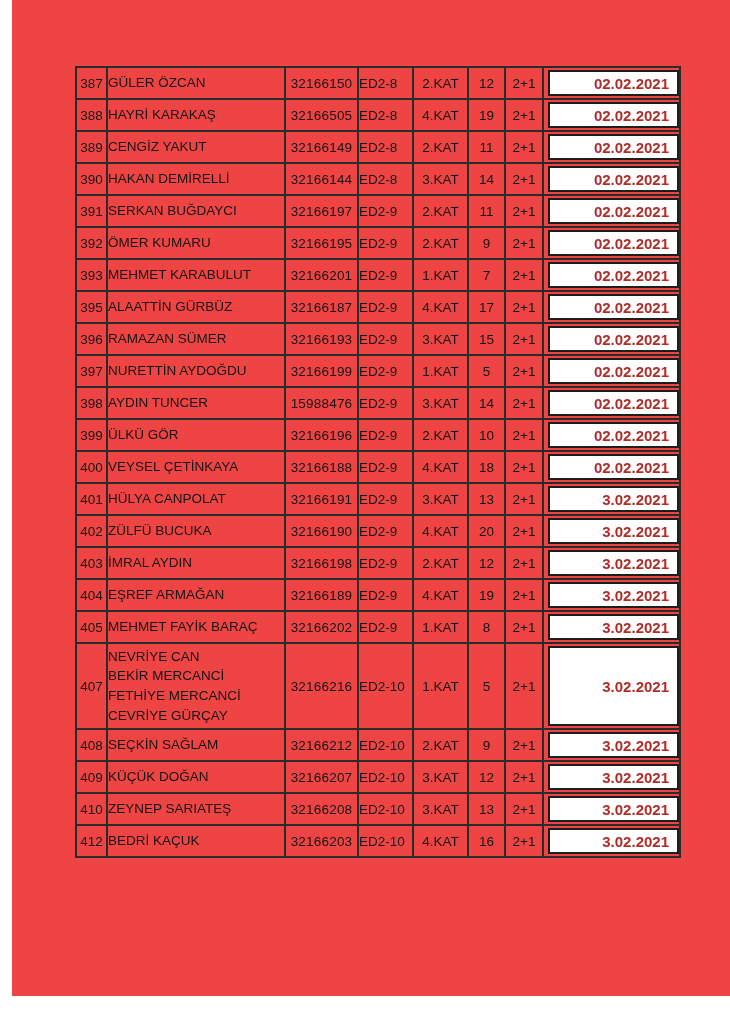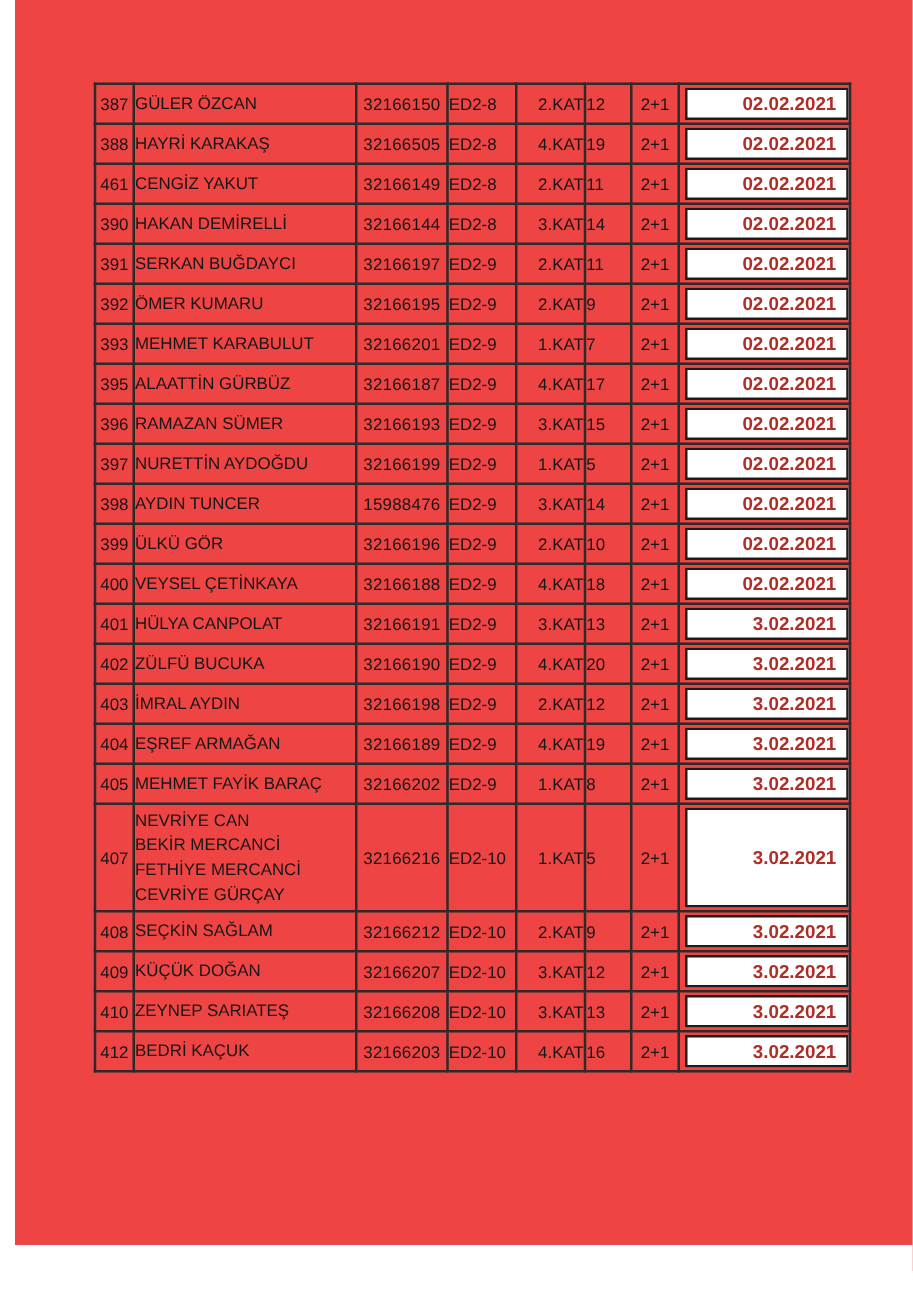--- a/index.html
+++ b/index.html
@@ -36,22 +36,22 @@
     height: 30px;
     overflow: hidden;
     vertical-align: middle;
     padding: 0;
   }
   tr.tall td { height: 84px; }
   td.c-no     { text-align: center; }
   td.c-name   { text-align: left; padding-left: 6px; white-space: pre-line; line-height: 1.45; }
   td.c-reg    { text-align: center; letter-spacing: 0.2px; }
   td.c-block  { text-align: left; padding-left: 6px; }
-  td.c-floor  { text-align: right; }
-  td.c-unit   { text-align: left; }
+  td.c-floor  { text-align: center; }
+  td.c-unit   { text-align: center; }
   td.c-type   { text-align: center; }
   td.c-date   { position: relative; border-right-width: 3px; }
   .date-box {
     position: absolute;
     top: 2px;
     bottom: 2px;
     left: 4px;
     right: 0px;
     border: 2px solid #1d1d1d;
     display: flex;
@@ -99,21 +99,21 @@
     <td class="c-reg">32166505</td>
     <td class="c-block">ED2-8</td>
     <td class="c-floor">4.KAT</td>
     <td class="c-unit">19</td>
     <td class="c-type">2+1</td>
     <td class="c-date">
       <div class="date-box" style="color: rgb(176, 44, 38);">02.02.2021</div>
     </td>
   </tr>
           <tr>
-    <td class="c-no">461</td>
+    <td class="c-no">389</td>
     <td class="c-name">CENGİZ YAKUT</td>
     <td class="c-reg">32166149</td>
     <td class="c-block">ED2-8</td>
     <td class="c-floor">2.KAT</td>
     <td class="c-unit">11</td>
     <td class="c-type">2+1</td>
     <td class="c-date">
       <div class="date-box" style="color: rgb(176, 44, 38);">02.02.2021</div>
     </td>
   </tr>

